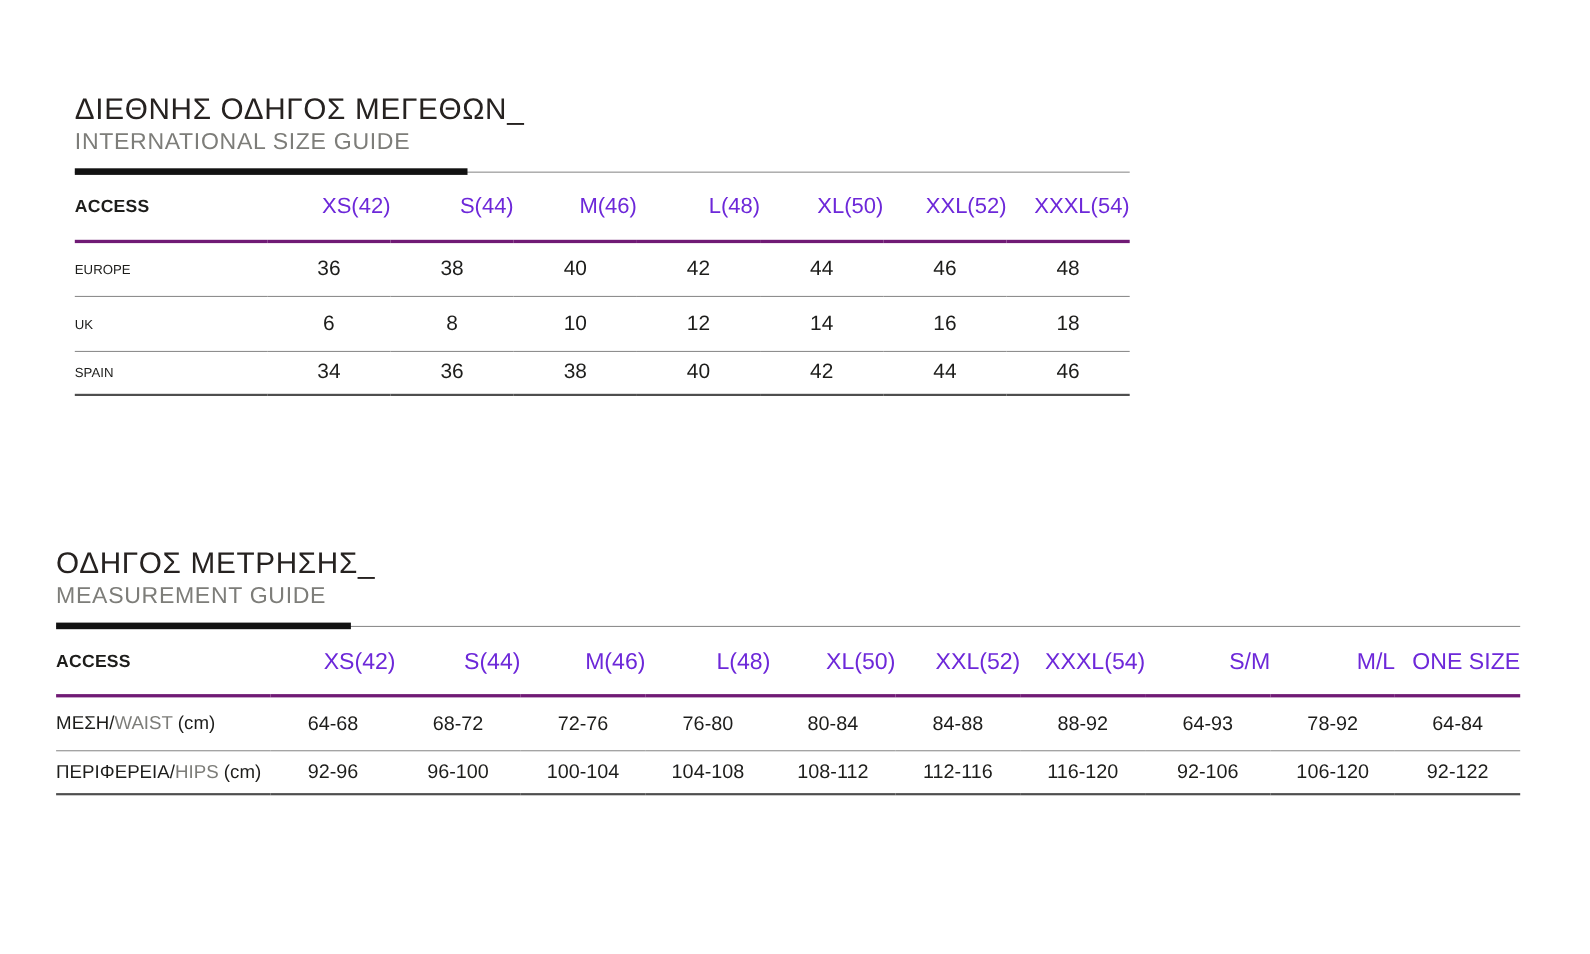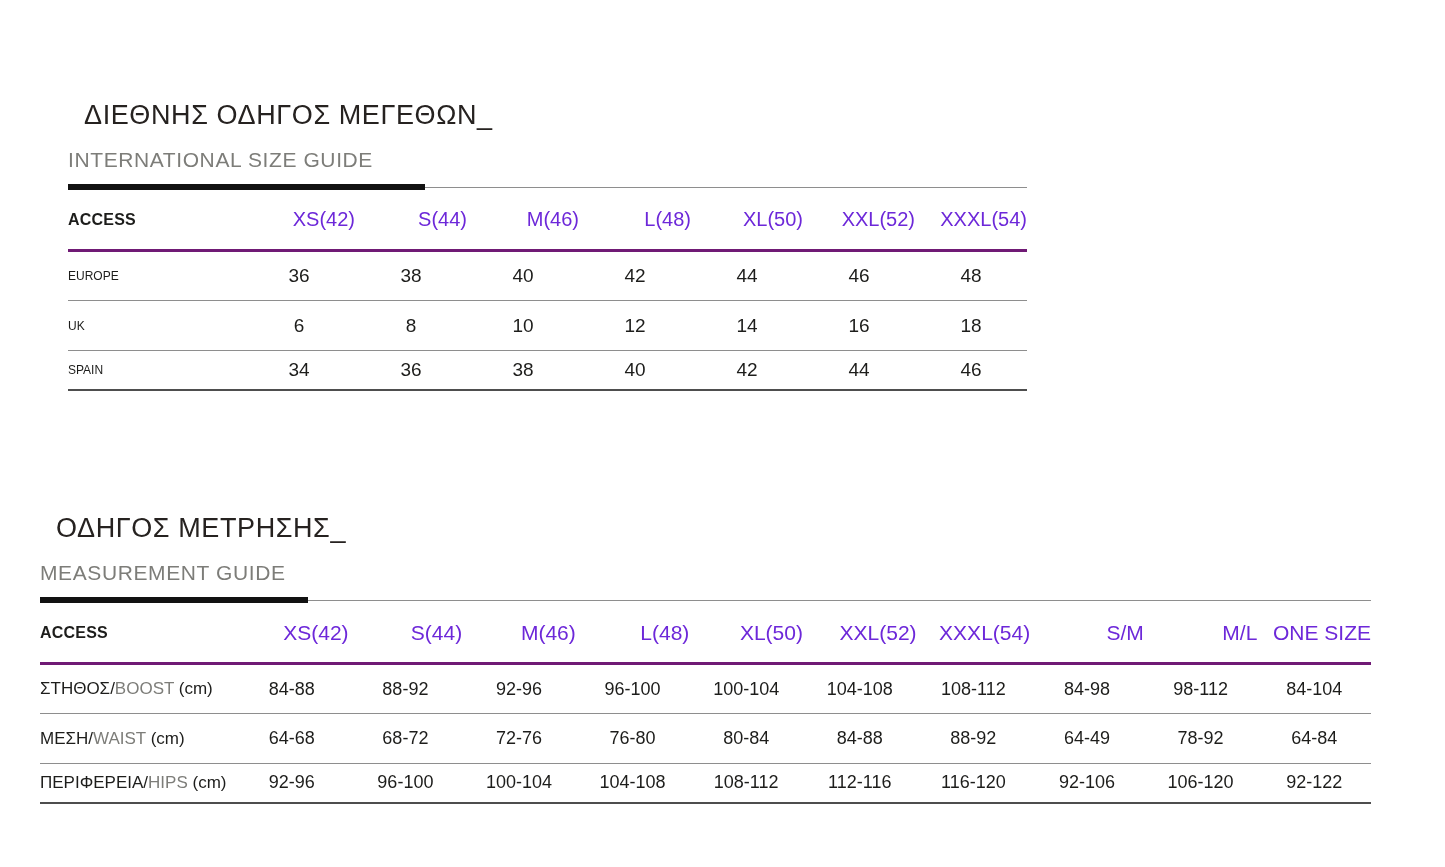--- a/index.html
+++ b/index.html
@@ -7,25 +7,25 @@
   body {
     width:1445px; height:867px;
     background:#ffffff;
     font-family:"Liberation Sans", sans-serif;
     color:#262220;
     position:relative;
     overflow:hidden;
   }
   .section { position:absolute; }
   #section1 { left:68px; top:84px; width:959px; }
-  #section2 { left:40px; top:497px; width:1331px; }
+  #section2 { left:51px; top:497px; width:1331px; }
 
   .title-greek {
     font-size:27px; font-weight:400; letter-spacing:0.6px;
-    color:#262220; margin:16px; line-height:1.18; white-space:nowrap;
+    color:#262220; margin:0; line-height:1.18; white-space:nowrap;
   }
   .title-english {
     font-size:21px; font-weight:400; letter-spacing:0.6px;
     color:#7d7d79; margin:1px 0 0 0; line-height:1.18; white-space:nowrap;
   }
 
   .rule { position:relative; height:7px; margin-top:11px; }
   .rule-line { position:absolute; left:0; right:0; top:3px; height:1.5px; background:#8e8e8e; }
   .rule-accent { position:absolute; left:0; top:0; height:6.5px; background:#121212; }
   #section1 .rule-accent { width:357px; }
@@ -126,42 +126,29 @@
           <th class="hdr">M(46)</th>
           <th class="hdr">L(48)</th>
           <th class="hdr">XL(50)</th>
           <th class="hdr">XXL(52)</th>
           <th class="hdr">XXXL(54)</th>
           <th class="hdr">S/M</th>
           <th class="hdr">M/L</th>
           <th class="hdr">ONE SIZE</th>
         </tr>
         <tr class="data-row">
-          <td class="lbl"><span>ΣΤΗΘΟΣ</span><span>/</span><span class="gray">BOOST</span><span> (cm)</span></td>
-          <td class="val">84-88</td>
-          <td class="val">88-92</td>
-          <td class="val">92-96</td>
-          <td class="val">96-100</td>
-          <td class="val">100-104</td>
-          <td class="val">104-108</td>
-          <td class="val">108-112</td>
-          <td class="val">84-98</td>
-          <td class="val">98-112</td>
-          <td class="val">84-104</td>
-        </tr>
-        <tr class="data-row">
           <td class="lbl"><span>ΜΕΣΗ</span><span>/</span><span class="gray">WAIST</span><span> (cm)</span></td>
           <td class="val">64-68</td>
           <td class="val">68-72</td>
           <td class="val">72-76</td>
           <td class="val">76-80</td>
           <td class="val">80-84</td>
           <td class="val">84-88</td>
           <td class="val">88-92</td>
-          <td class="val">64-49</td>
+          <td class="val">64-93</td>
           <td class="val">78-92</td>
           <td class="val">64-84</td>
         </tr>
         <tr class="data-row">
           <td class="lbl"><span>ΠΕΡΙΦΕΡΕΙΑ</span><span>/</span><span class="gray">HIPS</span><span> (cm)</span></td>
           <td class="val">92-96</td>
           <td class="val">96-100</td>
           <td class="val">100-104</td>
           <td class="val">104-108</td>
           <td class="val">108-112</td>

